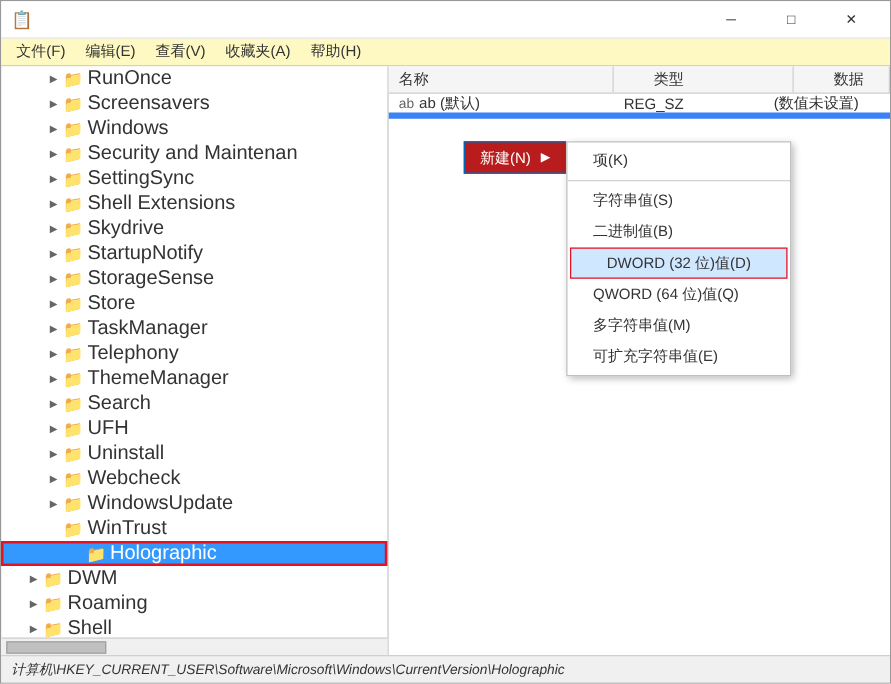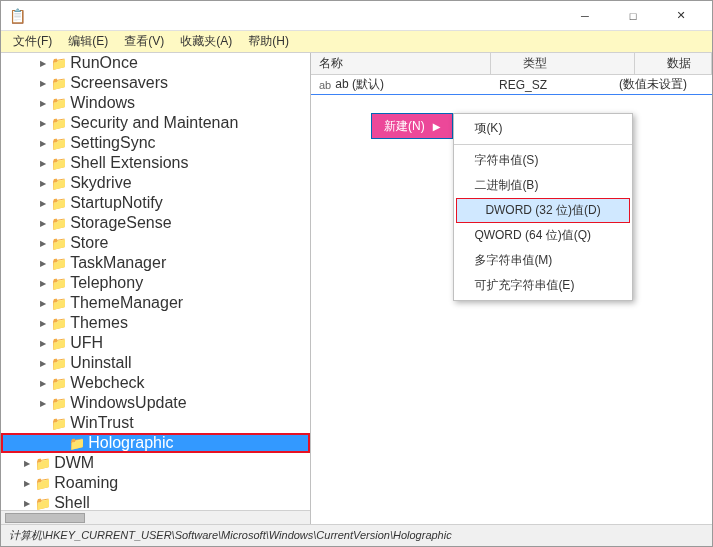--- a/index.html
+++ b/index.html
@@ -142,21 +142,21 @@
       border-right: 1px solid #d0d0d0;
       display: flex;
       align-items: center;
     }
     .col-name { width: 180px; }
     .col-type { width: 120px; }
     .col-data { flex: 1; }
     .reg-row {
       display: flex;
       height: 20px;
-      border-bottom: 1px solid #3b82f6;
+      border-bottom: 5px solid #3b82f6;
     }
     .reg-cell {
       padding: 2px 8px;
       font-size: 12px;
       color: #333;
       display: flex;
       align-items: center;
       overflow: hidden;
       text-overflow: ellipsis;
       white-space: nowrap;
@@ -187,21 +187,21 @@
     
     .context-menu-overlay {
       position: absolute;
       top: 60px;
       left: 60px;
       z-index: 100;
       display: flex;
       align-items: flex-start;
     }
     .new-submenu-btn {
-      background: #ec4899;
+      background: #b91c1c;
       color: white;
       border: 1px solid #0067b8;
       padding: 4px 12px;
       font-size: 12px;
       font-family: "Microsoft YaHei", Arial, sans-serif;
       cursor: pointer;
       display: flex;
       align-items: center;
       gap: 8px;
       height: 26px;
@@ -343,21 +343,21 @@
 
         <div class="tree-item indent-2">
           <span class="tree-arrow collapsed"></span>
           <span class="folder-icon">📁</span>
           <span class="tree-label">ThemeManager</span>
         </div>
 
         <div class="tree-item indent-2">
           <span class="tree-arrow collapsed"></span>
           <span class="folder-icon">📁</span>
-          <span class="tree-label">Themes</span>
+          <span class="tree-label">Search</span>
         </div>
 
         <div class="tree-item indent-2">
           <span class="tree-arrow collapsed"></span>
           <span class="folder-icon">📁</span>
           <span class="tree-label">UFH</span>
         </div>
 
         <div class="tree-item indent-2">
           <span class="tree-arrow collapsed"></span>

